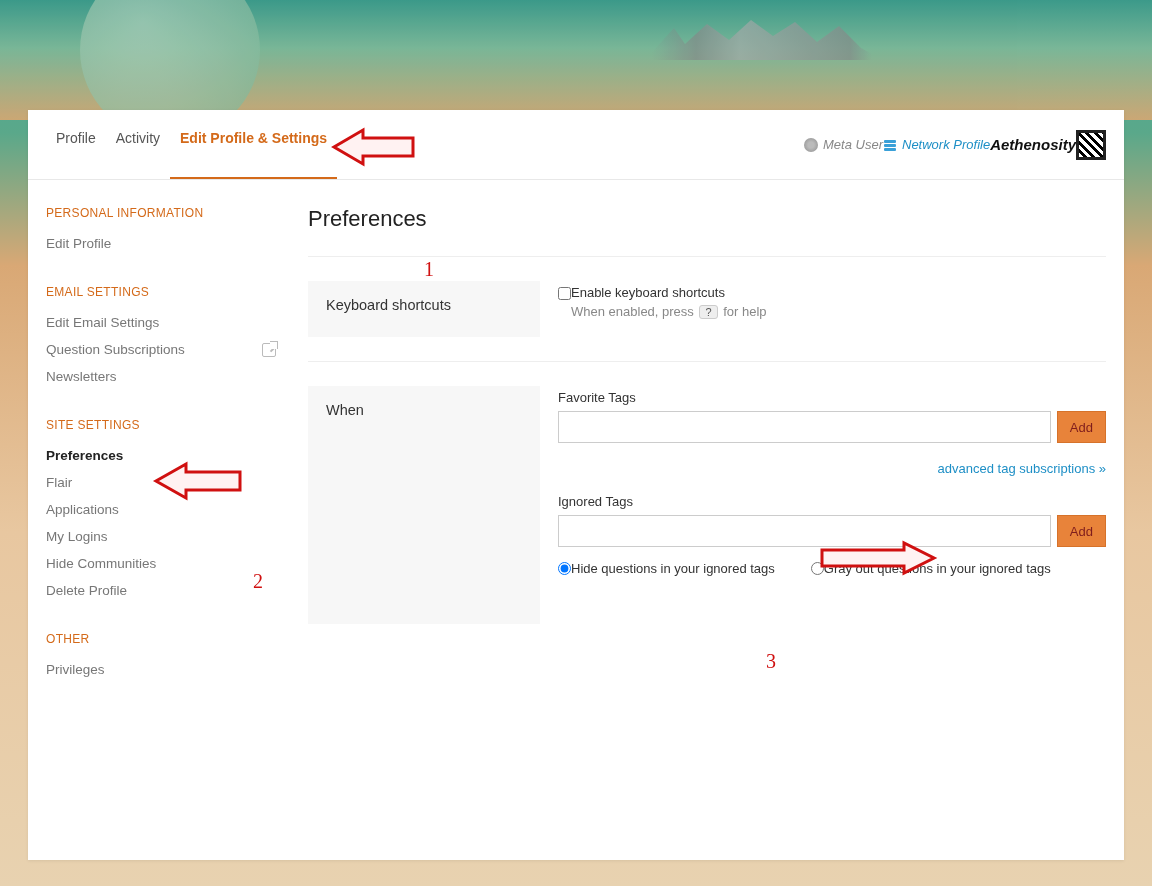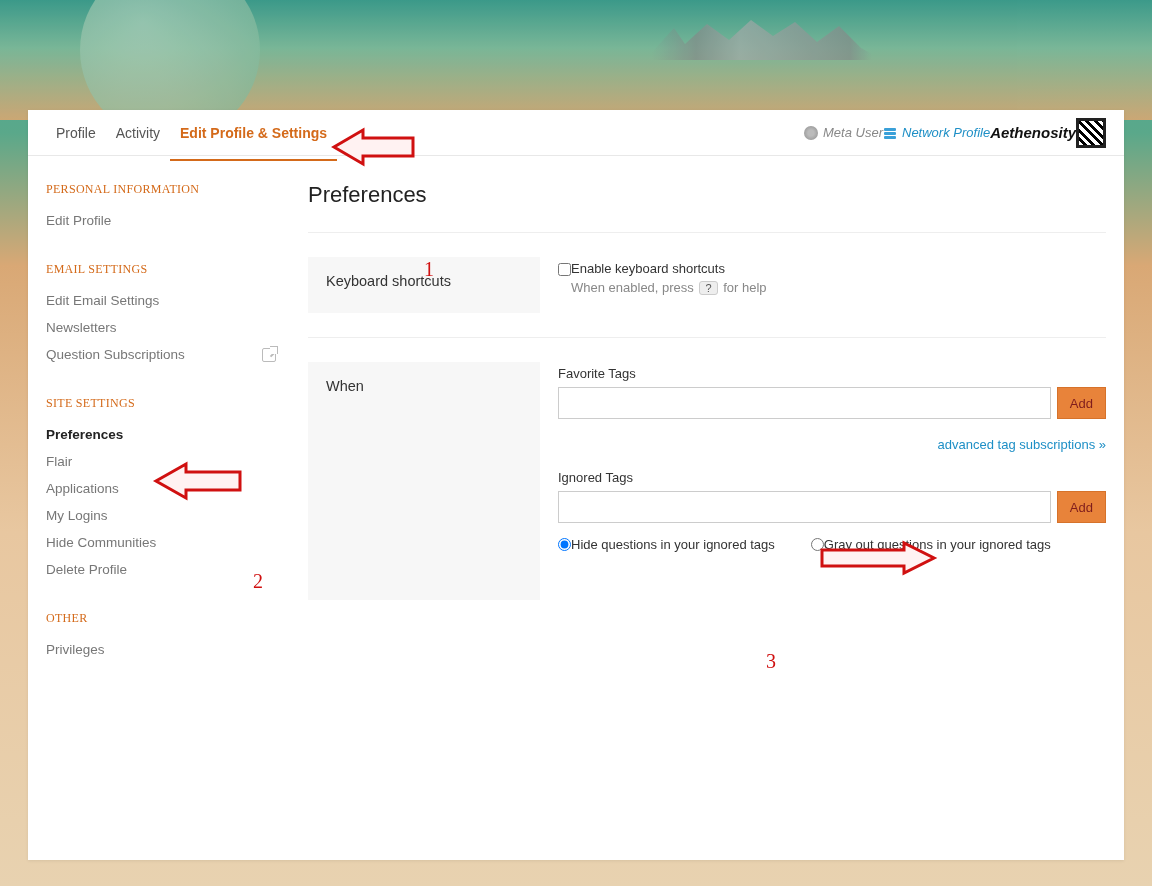--- a/index.html
+++ b/index.html
@@ -32,24 +32,23 @@
   position: relative;
   width: 1096px;
   margin: 110px auto 0 auto;
   background: #fff;
   min-height: 750px;
   padding: 0;
   box-shadow: 0 1px 3px rgba(0,0,0,0.08);
 }
 .tabbar {
   display:flex;
-  align-items:center;
   border-bottom:1px solid #e8e8e8;
   padding: 0 18px;
-  height: 46px;
+  height: 70px;
 }
 .tabbar .tabs { display:flex; gap:0; }
 .tab {
   padding: 20px 10px 18px 10px;
   color:#555; font-size:14px;
   cursor:pointer;
   border-bottom: 2px solid transparent;
 }
 .tab.active {
   color:#d46a1a; font-weight:bold;
@@ -64,21 +63,21 @@
 .rlinks .avatar::before { content:''; position:absolute; inset:3px; background:
   repeating-linear-gradient(45deg,#fff 0 3px,#000 3px 6px);}
 .globeicon { width:14px; height:14px; border-radius:50%; background: radial-gradient(circle,#bbb 30%,#999 80%); display:inline-block;}
 .stackicon { width:14px; height:14px; display:inline-block; position:relative;}
 .stackicon::before, .stackicon::after { content:''; position:absolute; left:1px; right:1px; height:3px; background:#3aa0d8; border-radius:1px;}
 .stackicon::before { top:2px; box-shadow: 0 4px 0 #3aa0d8;}
 .stackicon::after { top:10px;}
 .contentwrap { display:flex; padding: 26px 18px 30px 18px; }
 .sidebar { width: 248px; flex-shrink:0; }
 .sgroup { margin-bottom: 28px; }
-.sgroup h4 { color:#d46a1a; font-size:12px; font-weight:normal; letter-spacing:0.3px; margin-bottom:10px;font-family:Liberation Serif, serif;}
+.sgroup h4 { color:#d46a1a; font-size:12px; font-weight:normal; letter-spacing:0.3px; margin-bottom:10px;}
 .sgroup ul { list-style:none; }
 .sgroup li { padding:6px 0; color:#777; font-size:13.5px; cursor:pointer; display:flex; align-items:center; justify-content:space-between; padding-right:18px;}
 .sgroup li.active { color:#222; font-weight:bold; }
 .extlinkicon { width:14px;height:14px; border:1.5px solid #bbb; border-radius:2px; position:relative; display:inline-block;}
 .extlinkicon::after { content:''; position:absolute; width:7px; height:7px; border-top:1.5px solid #bbb; border-right:1.5px solid #bbb; top:-3px; right:-3px; background:#fff; transform:rotate(0deg);}
 .extlinkicon::before { content:''; position:absolute; width:8px; height:1.5px; background:#bbb; top:1px; right:-1px; transform:rotate(-45deg); transform-origin:right;}
 .main { flex:1; padding-left:14px; }
 .main h1 { font-size:22px; font-weight:normal; color:#222; margin-bottom:24px;}
 .section { display:flex; border-top:1px solid #eee; padding: 24px 0; }
 .section:first-of-type { border-top:1px solid #eee; }
@@ -146,26 +145,26 @@
             </li>
         </ul>
       </div>
       <div class="sgroup">
         <h4>EMAIL SETTINGS</h4>
         <ul>
           <li>
               <span>Edit Email Settings</span>
             </li>
           <li>
-              <span>Newsletters</span>
-            </li>
-          <li>
             <span>Question Subscriptions</span>
             <span class="extlinkicon"></span>
           </li>
+          <li>
+              <span>Newsletters</span>
+            </li>
         </ul>
       </div>
       <div class="sgroup">
         <h4>SITE SETTINGS</h4>
         <ul>
           <li class="active">
               <span>Preferences</span>
             </li>
           <li>
               <span>Flair</span>

